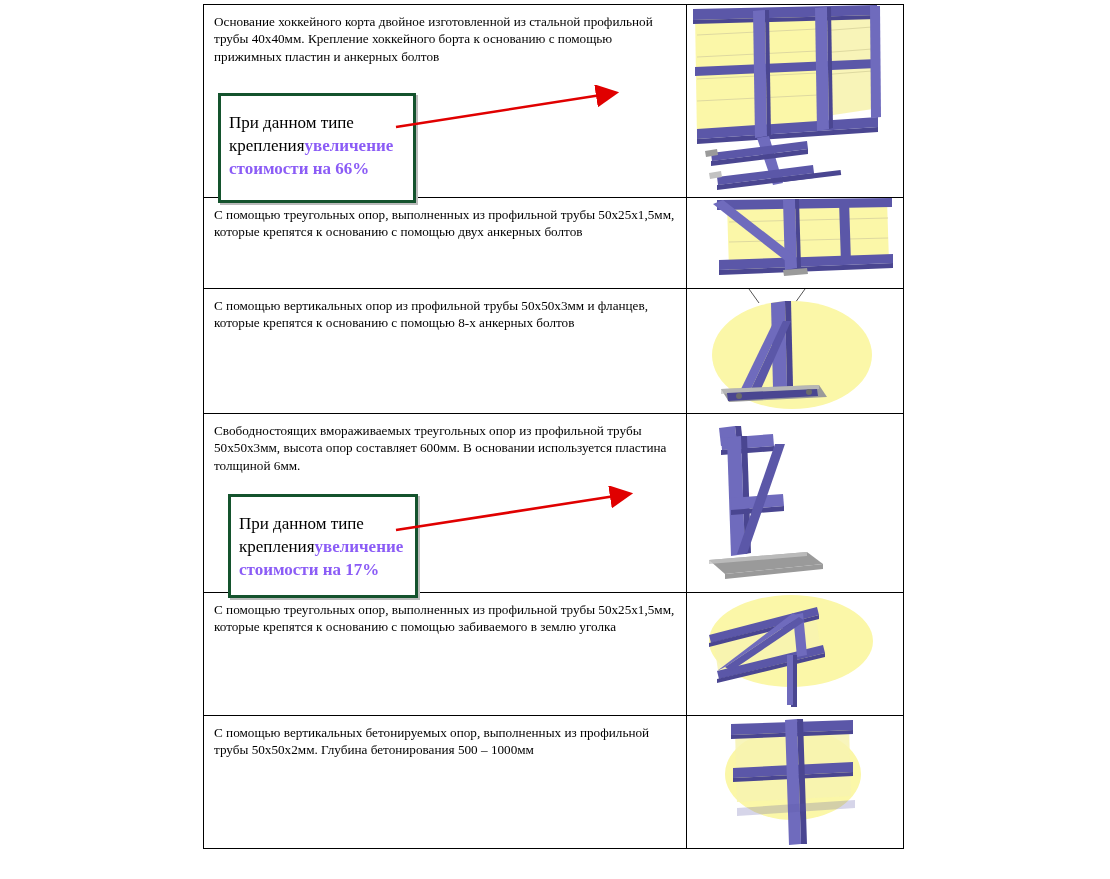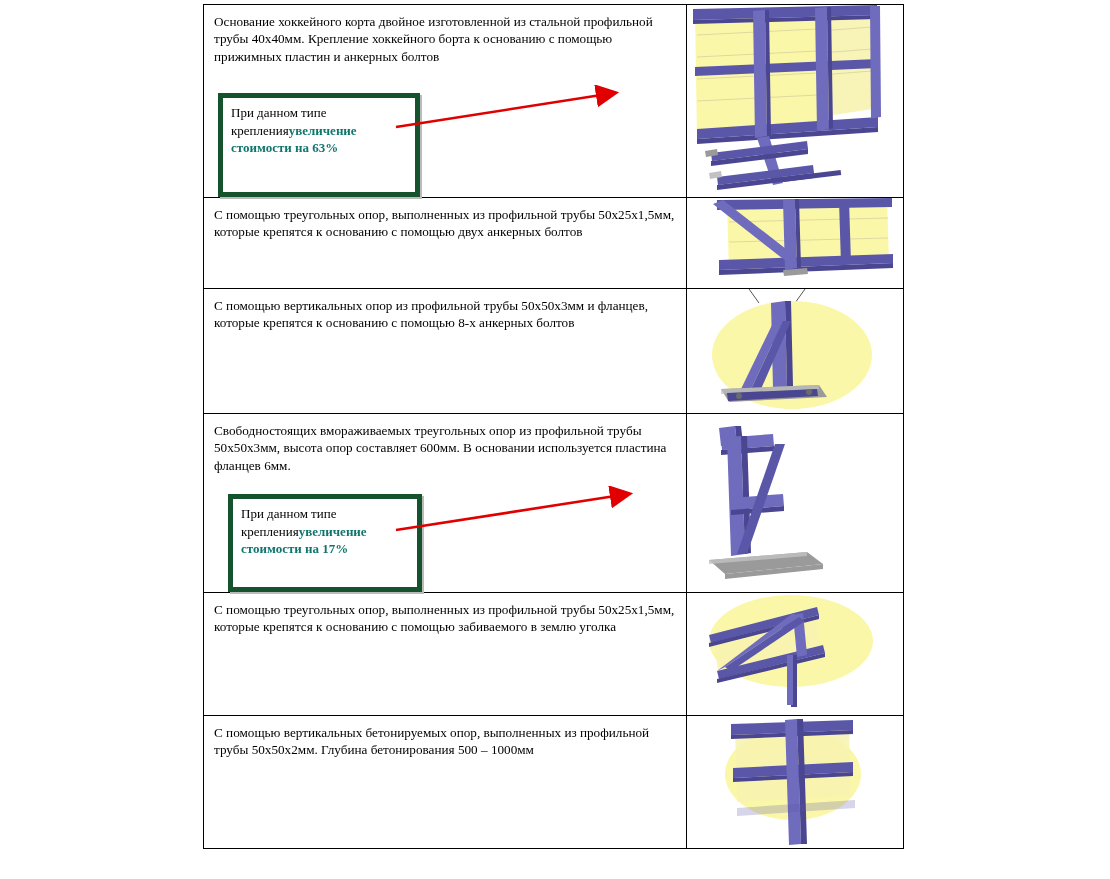--- a/index.html
+++ b/index.html
@@ -49,30 +49,30 @@
 
   .cell-img {
     position: relative;
     overflow: hidden;
     background: #ffffff;
   }
 
   
   .note-box {
     position: absolute;
-    border: 5px solid #14532d;
+    border: 3px solid #14532d;
     background: #ffffff;
     box-shadow: 2px 2px 0 #bbbbbb;
-    padding: 6px 8px 8px 8px;
-    font-size: 13px;
+    padding: 16px 8px 8px 8px;
+    font-size: 17px;
     line-height: 1.35;
     color: #000000;
   }
   .note-box .hl {
-    color: #0f766e;
+    color: #8b5cf6;
     font-weight: bold;
   }
   .note-1 { left: 14px; top: 88px; width: 176px; height: 80px; }
   .note-2 { left: 24px; top: 80px; width: 168px; height: 74px; }
 
   
   .arrow-svg {
     position: absolute;
     pointer-events: none;
   }
@@ -103,21 +103,21 @@
     <tbody>
 
       <tr>
         <td class="col-text r1">
           <div class="cell-text">
             <p>Основание хоккейного корта двойное изготовленной из стальной профильной трубы 40х40мм. Крепление хоккейного борта к основанию с помощью прижимных пластин и анкерных болтов</p>
 
             <div class="note-box note-1">
               <span>При данном типе</span><br>
               <span>крепления</span><span class="hl">увеличение</span><br>
-              <span class="hl">стоимости на 63%</span>
+              <span class="hl">стоимости на 66%</span>
             </div>
 
             <svg class="arrow-svg" style="left:188px; top:80px;" width="240" height="50">
               <defs>
                 <marker id="ah1" markerWidth="9" markerHeight="9" refX="7" refY="4.5" orient="auto">
                   <path d="M0,0 L9,4.5 L0,9 z" fill="#e00000"></path>
                 </marker>
               </defs>
               <line x1="4" y1="42" x2="222" y2="8" stroke="#e00000" stroke-width="2.6" marker-end="url(#ah1)"></line>
             </svg>
@@ -231,21 +231,21 @@
               <circle cx="52" cy="107" r="3" fill="#6b6b6b"></circle>
               <circle cx="122" cy="103" r="3" fill="#6b6b6b"></circle>
             </svg>
           </div>
         </td>
       </tr>
 
       <tr>
         <td class="col-text r4">
           <div class="cell-text">
-            <p>Свободностоящих вмораживаемых треугольных опор из профильной трубы 50х50х3мм, высота опор составляет 600мм. В основании используется пластина фланцев 6мм.</p>
+            <p>Свободностоящих вмораживаемых треугольных опор из профильной трубы 50х50х3мм, высота опор составляет 600мм. В основании используется пластина толщиной 6мм.</p>
 
             <div class="note-box note-2">
               <span>При данном типе</span><br>
               <span>крепления</span><span class="hl">увеличение</span><br>
               <span class="hl">стоимости на 17%</span>
             </div>
 
             <svg class="arrow-svg" style="left:188px; top:72px;" width="250" height="52">
               <defs>
                 <marker id="ah2" markerWidth="9" markerHeight="9" refX="7" refY="4.5" orient="auto">

